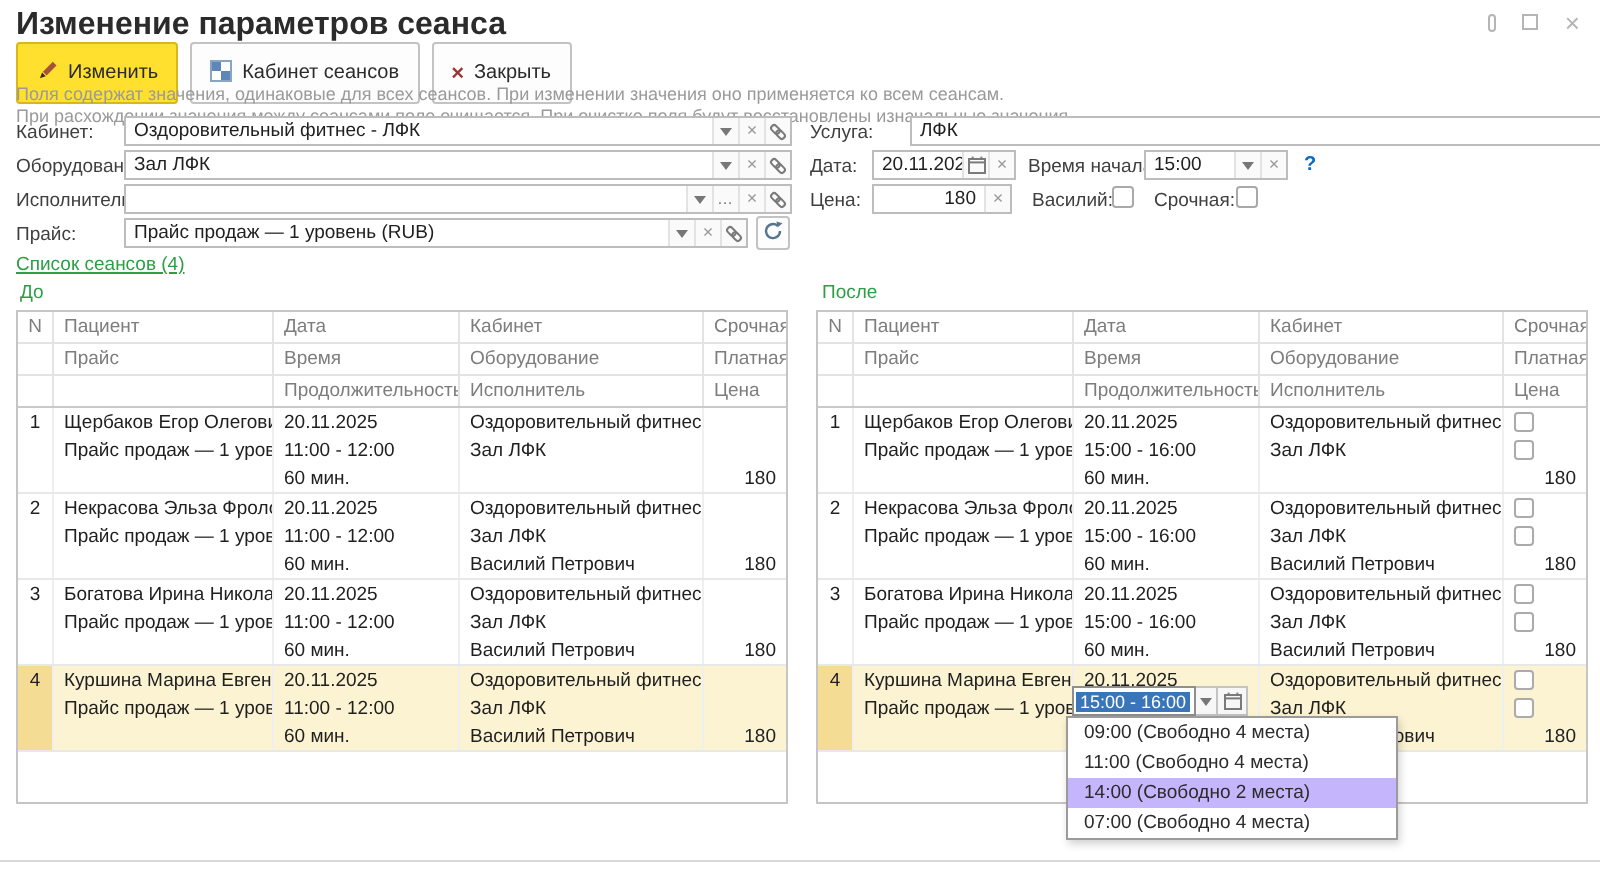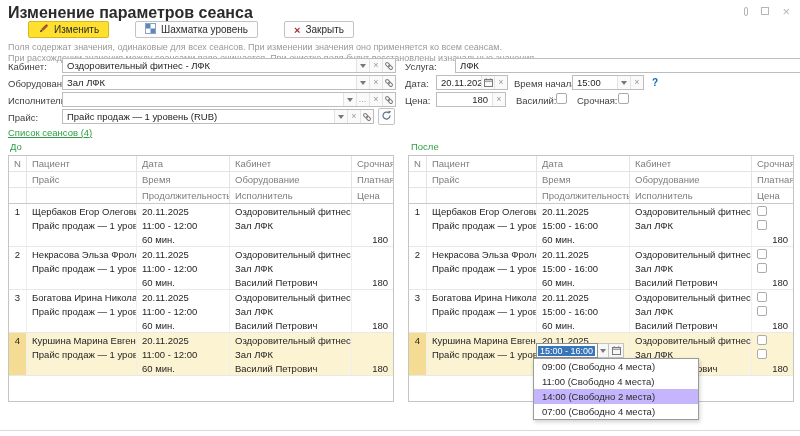--- a/index.html
+++ b/index.html
@@ -13,22 +13,22 @@
 
   
   .winctl { position:absolute; top:6px; right:10px; display:flex; gap:13px; align-items:center; }
   .wc { color:#b5b5b5; display:flex; align-items:center; justify-content:center; height:10px; }
   .wc-pin { width:4px; height:9px; border:1px solid #b5b5b5; border-radius:2px; }
   .wc-max { width:8px; height:8px; border:1px solid #b5b5b5; }
   .wc-close { font-size:13px; line-height:9px; }
 
   
   .toolbar { position:absolute; left:8px; top:21px; display:flex; gap:6px; }
-  .btn { display:inline-flex; align-items:center; gap:5px; height:17px; padding:0 9px;
-         border:1px solid #c3c3c3; border-radius:2px; background:#fdfdfd; font-size:10px; color:#2b2b2b; white-space:nowrap;margin-left:20px; }
+  .btn { display:inline-flex; align-items:center; gap:5px; height:31px; padding:0 9px;
+         border:1px solid #c3c3c3; border-radius:2px; background:#fdfdfd; font-size:10px; color:#2b2b2b; white-space:nowrap; }
   .btn.primary { background:#FFE02E; border-color:#d8b71a; }
 
   .notice { position:absolute; left:8px; top:42px; font-size:9px; color:#9a9a9a; line-height:10.5px; white-space:nowrap; }
 
   
   .lbl { position:absolute; color:#3f3f3f; white-space:nowrap; }
   .fld { position:absolute; height:15px; border:1px solid #bdbdbd; background:#fff; display:flex; align-items:stretch; }
   .fld .val { flex:1; display:flex; align-items:center; padding:0 4px; white-space:nowrap; overflow:hidden; }
   .fld .val.ra { justify-content:flex-end; }
   .fbtn { width:13px; border-left:1px solid #e3e3e3; display:flex; align-items:center; justify-content:center; color:#8a8a8a; background:#fafafa; }
@@ -108,21 +108,21 @@
       <span>Изменить</span>
     </div>
     <div class="btn">
       <span>
         <svg width="11" height="11" viewBox="0 0 11 11">
             <rect x="0.5" y="0.5" width="10" height="10" fill="none" stroke="#8aa5c4"></rect>
             <rect x="1" y="1" width="4.5" height="4.5" fill="#5f86b8"></rect>
             <rect x="5.5" y="5.5" width="4.5" height="4.5" fill="#5f86b8"></rect>
           </svg>
       </span>
-      <span>Шахматка уровень</span>
+      <span>Кабинет сеансов</span>
     </div>
     <div class="btn">
       <span style="color:#9e3535;font-weight:bold;font-size:11px;line-height:10px;">×</span>
       <span>Закрыть</span>
     </div>
   </div>
 
   <div class="notice">
     <div>Поля содержат значения, одинаковые для всех сеансов. При изменении значения оно применяется ко всем сеансам.</div>
     <div>При расхождении значения между сеансами поле очищается. При очистке поля будут восстановлены изначальные значения.</div>

